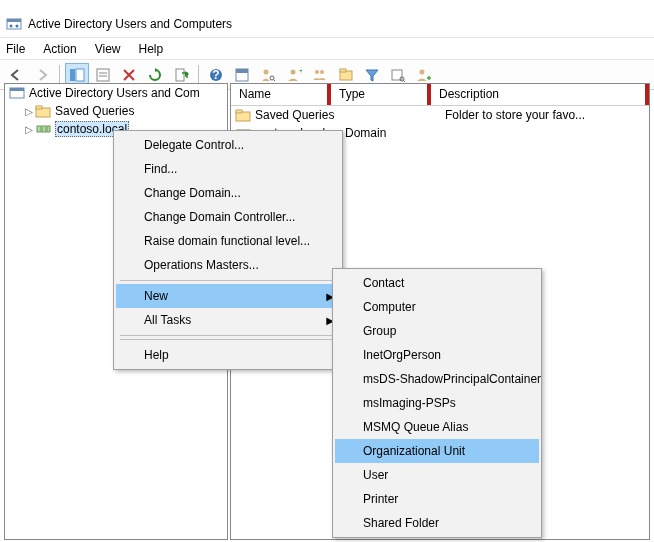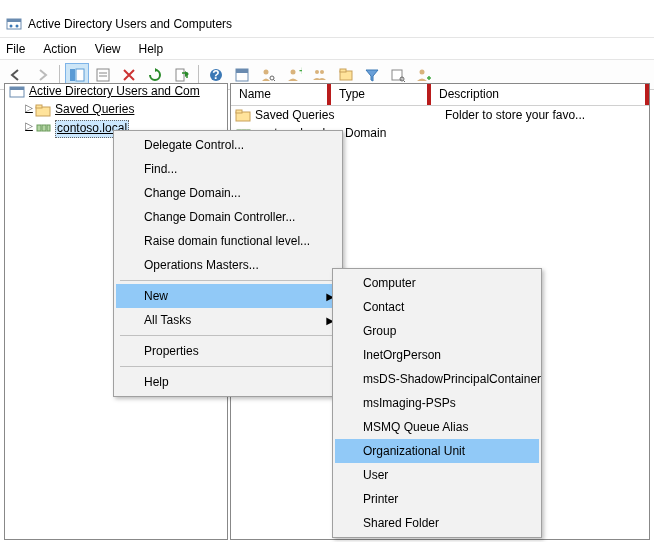--- a/index.html
+++ b/index.html
@@ -16,21 +16,21 @@
   
   .toolbar { height: 30px; display: flex; align-items: center; padding: 0 4px; gap: 2px; border-bottom: 1px solid #d0d0d0; background: #fdfdfd; }
   .tb-btn { width: 24px; height: 24px; display: flex; align-items: center; justify-content: center; border: 1px solid transparent; }
   .tb-btn svg { display: block; }
   .tb-sep { width: 1px; height: 20px; background: #c0c0c0; margin: 0 3px; }
   .tb-btn.active { border: 1px solid #7eb4e8; background: #cde6f7; }
 
   
   .content { display: flex; position: absolute; top: 81px; bottom: 0; left: 0; right: 0; }
   .tree { width: 224px; border: 1px solid #888; margin: 2px 1px 2px 4px; background: #fff; overflow: hidden; }
-  .tree-row { display: flex; height: 18px; padding-left: 4px; white-space: nowrap; text-decoration: underline; }
+  .tree-row { display: flex; align-items: center; height: 18px; padding-left: 4px; white-space: nowrap; }
   .tree-row .twisty { width: 12px; display: inline-flex; justify-content: center; color: #666; font-size: 10px; }
   .tree-row .ticon { width: 16px; height: 16px; display: inline-flex; align-items: center; justify-content: center; margin-right: 4px; }
   .tree-row.sel .label { background: #cce8ff; border: 1px dotted #666; padding: 0 1px; }
   .indent1 { padding-left: 18px; }
 
   .list { flex: 1; border: 1px solid #888; margin: 2px 4px 2px 1px; background: #fff; overflow: hidden; }
   .list-header { display: flex; height: 22px; border-bottom: 1px solid #d0d0d0; }
   .list-header div { padding: 3px 8px; border-right: 4px solid #b91c1c; }
   .col-name { width: 100px; }
   .col-type { width: 100px; }
@@ -267,35 +267,32 @@
   <div class="sep"></div>
   <div class="item hl">
       <span>New</span>
       <span class="arrow">▶</span>
     </div>
   <div class="item">
       <span>All Tasks</span>
       <span class="arrow">▶</span>
     </div>
   <div class="sep"></div>
-  <div class="item">
-      <span>Properties</span>
-    </div>
   <div class="sep"></div>
   <div class="item">
       <span>Help</span>
     </div>
 </div>
 
 <div id="menu2" class="ctxmenu">
   <div class="item">
+      <span>Contact</span>
+    </div>
+  <div class="item">
       <span>Computer</span>
-    </div>
-  <div class="item">
-      <span>Contact</span>
     </div>
   <div class="item">
       <span>Group</span>
     </div>
   <div class="item">
       <span>InetOrgPerson</span>
     </div>
   <div class="item">
       <span>msDS-ShadowPrincipalContainer</span>
     </div>

